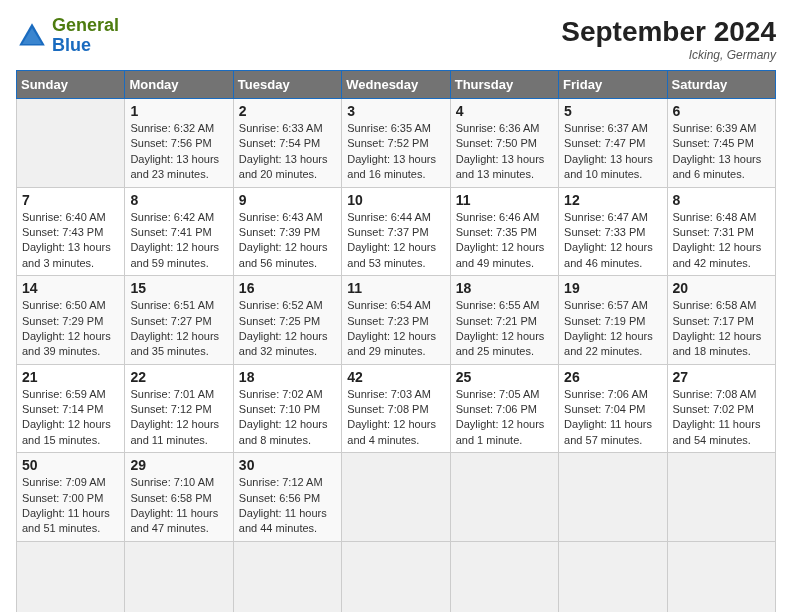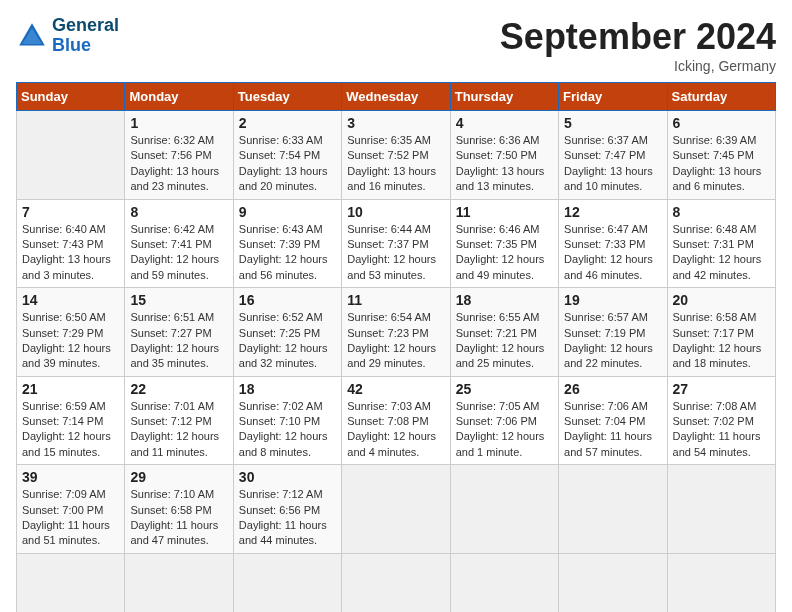--- a/index.html
+++ b/index.html
@@ -21,45 +21,46 @@
       align-items: center;
       gap: 4px;
     }
     .logo-text {
       font-size: 18px;
       font-weight: bold;
       color: #333;
       line-height: 1.1;
     }
     .logo-text span {
-      color: #0c4a6e;
+      color: #4d7c0f;
     }
     .logo-icon {
       width: 32px;
       height: 32px;
     }
     .title-block {
       text-align: right;
     }
     .month-title {
-      font-size: 36px;
+      font-size: 28px;
       font-weight: bold;
       color: #222;
     }
     .location {
-      font-size: 14px;
+      font-size: 12px;
       color: #555;
+      font-style: italic;
     }
     table {
       width: 100%;
       border-collapse: collapse;
       font-size: 11px;
     }
     thead th {
-      background: #c2410c;
+      background: #737373;
       color: #fff;
       padding: 6px 4px;
       text-align: left;
       font-size: 13px;
       font-weight: bold;
       border: 1px solid #1a6bbf;
     }
     tbody td {
       border: 1px solid #ccc;
       vertical-align: top;
@@ -235,21 +236,21 @@
           <span class="day-number">26</span>
           <div class="day-info">Sunrise: 7:06 AM<br>Sunset: 7:04 PM<br>Daylight: 11 hours and 57 minutes.</div>
         </td>
         <td>
           <span class="day-number">27</span>
           <div class="day-info">Sunrise: 7:08 AM<br>Sunset: 7:02 PM<br>Daylight: 11 hours and 54 minutes.</div>
         </td>
       </tr>
       <tr>
         <td>
-          <span class="day-number">39</span>
+          <span class="day-number">50</span>
           <div class="day-info">Sunrise: 7:09 AM<br>Sunset: 7:00 PM<br>Daylight: 11 hours and 51 minutes.</div>
         </td>
         <td>
           <span class="day-number">29</span>
           <div class="day-info">Sunrise: 7:10 AM<br>Sunset: 6:58 PM<br>Daylight: 11 hours and 47 minutes.</div>
         </td>
         <td>
           <span class="day-number">30</span>
           <div class="day-info">Sunrise: 7:12 AM<br>Sunset: 6:56 PM<br>Daylight: 11 hours and 44 minutes.</div>
         </td>

